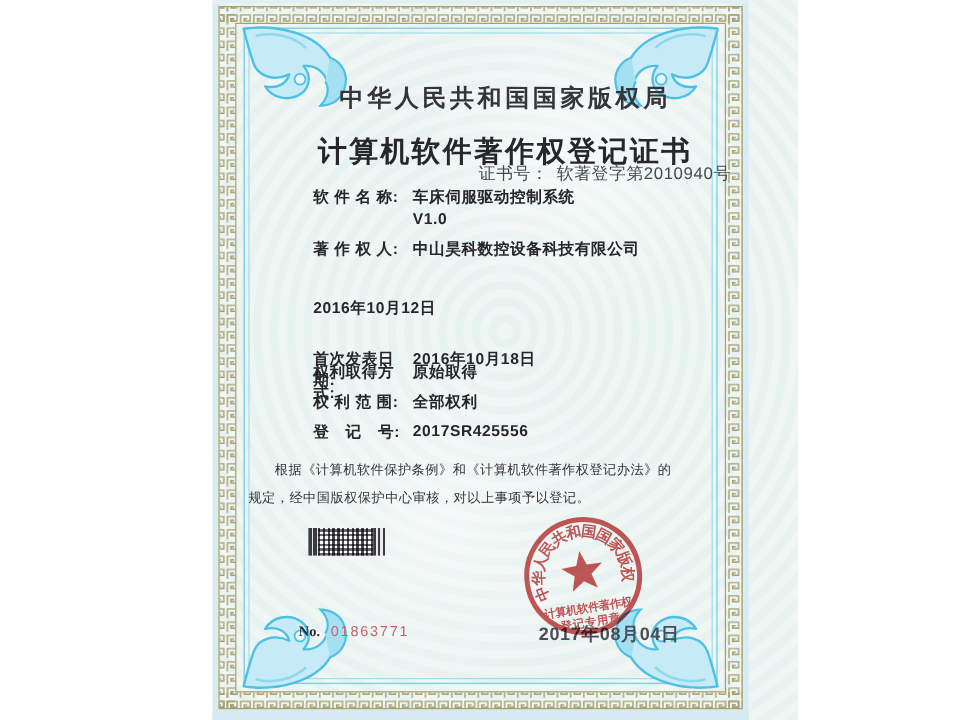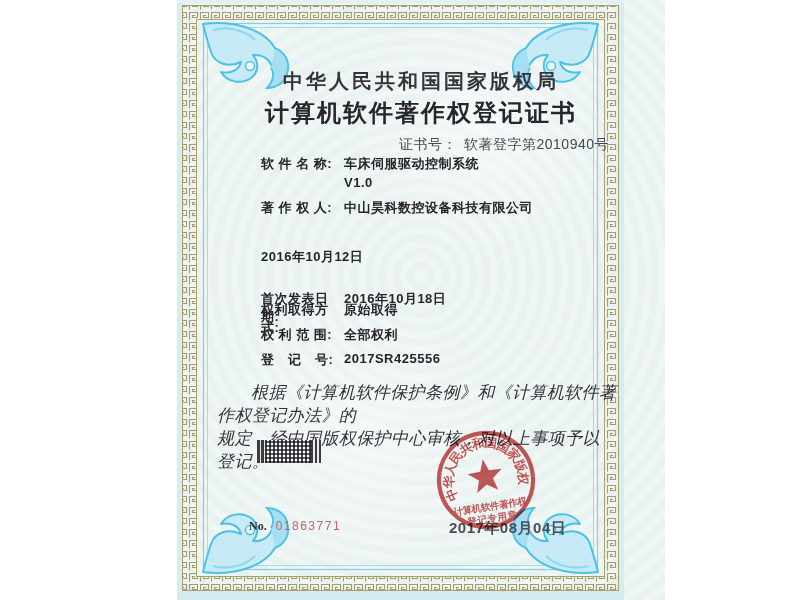--- a/index.html
+++ b/index.html
@@ -16,37 +16,37 @@
     padding-left: 41px;
   }
 
   .border-svg{position:absolute;left:0;top:0;pointer-events:none;}
 
   .authority{
     position:absolute;top:68px;left:0;width:100%;text-align:center;
     font-size:20px;font-weight:bold;letter-spacing:3px;color:#34343a;
   }
   .cert-title{
-    position:absolute;top:97px;left:0;width:100%;text-align:center;
+    position:absolute;top:110px;left:0;width:100%;text-align:center;
     font-size:24px;font-weight:bold;letter-spacing:2px;color:#26262b;
   }
   .cert-no{
     position:absolute;top:136px;right:56px;
     font-size:14px;color:#45484f;letter-spacing:.5px;
   }
   .cert-no .lab{margin-right:7px;}
 
   .field-row{position:absolute;left:52px;display:flex;align-items:flex-start;
     font-size:13px;font-weight:bold;color:#26262a;letter-spacing:.5px;margin-left:32px;}
   .field-row .flabel{display:inline-block;width:83px;flex:0 0 83px;}
   .field-row .fvalue{display:inline-block;}
   .fvalue2{display:block;margin-top:2px;}
 
-  .statement{position:absolute;left:40px;top:381px;width:400px;
-    font-size:17px;line-height:23px;color:#333338;font-weight:500;letter-spacing:.4px;font-style:italic;}
+  .statement{position:absolute;left:30px;top:381px;width:400px;
+    font-size:11px;line-height:23px;color:#333338;font-weight:500;letter-spacing:.4px;}
   .statement .s-line1{text-indent:2em;}
 
   .barcode{position:absolute;left:80px;top:440px;width:64px;height:23px;display:flex;}
   .barcode .b-left{width:8px;background:repeating-linear-gradient(90deg,#3c3c40 0 3px,#e8e8e8 3px 4px);}
   .barcode .b-mid{flex:1;
     background:
       repeating-linear-gradient(90deg, rgba(45,45,50,.85) 0 2px, rgba(250,250,250,.85) 2px 4px),
       repeating-linear-gradient(0deg, rgba(70,70,75,.8) 0 2px, rgba(255,255,255,.55) 2px 4px);
     background-blend-mode:multiply;}
   .barcode .b-right{width:10px;background:repeating-linear-gradient(90deg,#3c3c40 0 2px,#ececec 2px 4px);}

